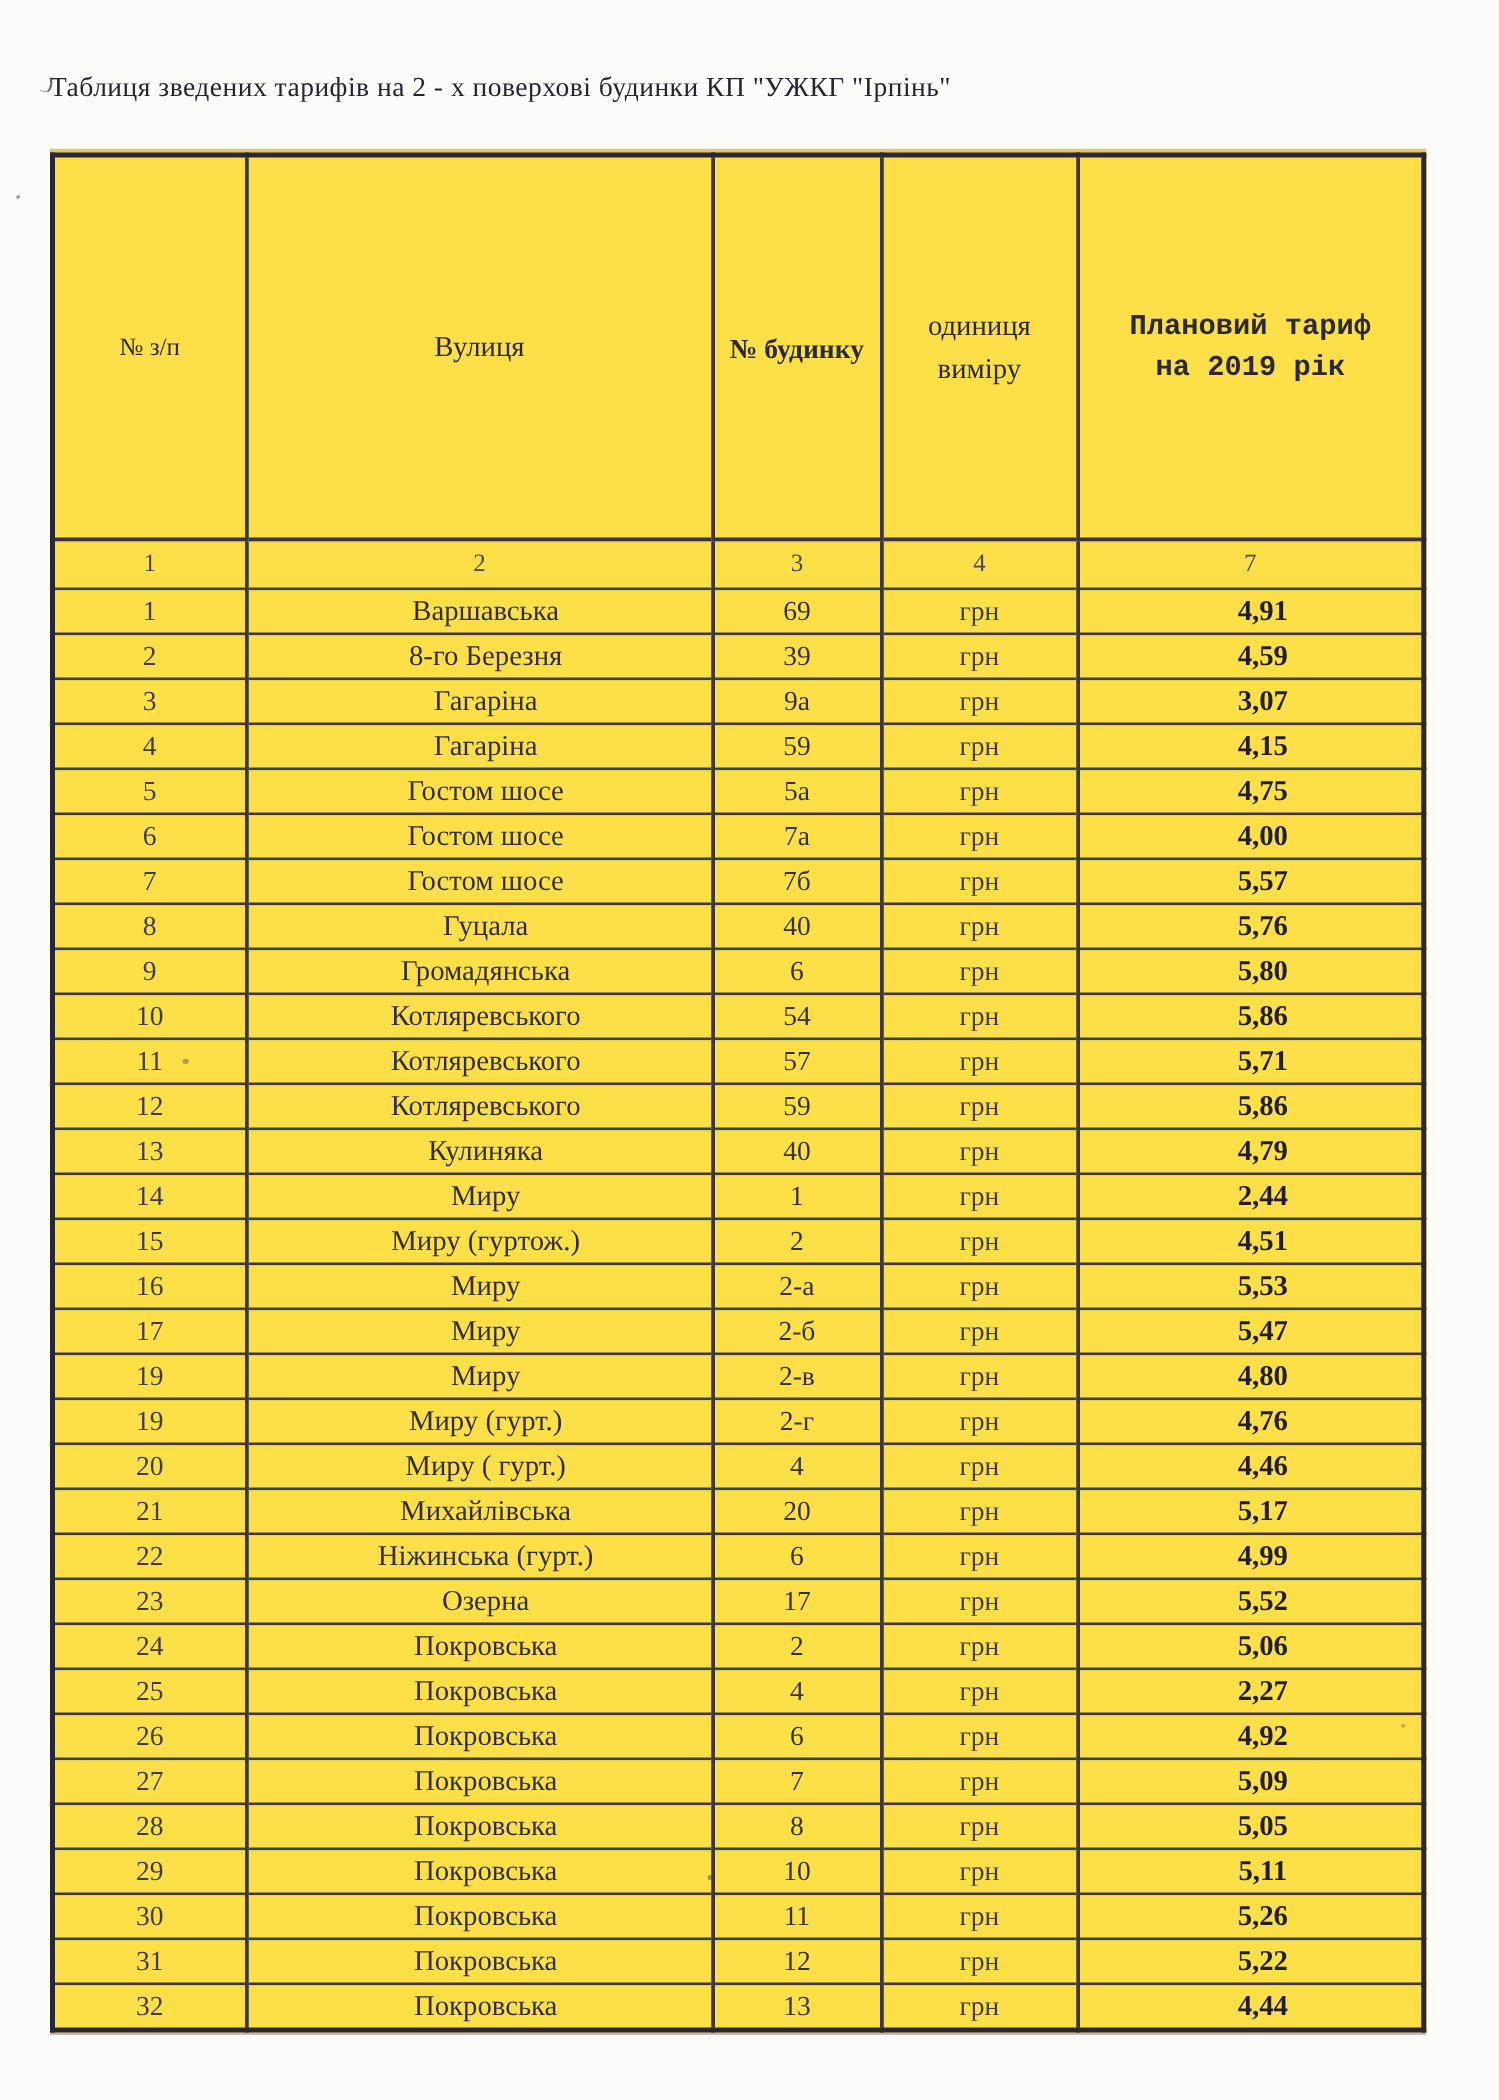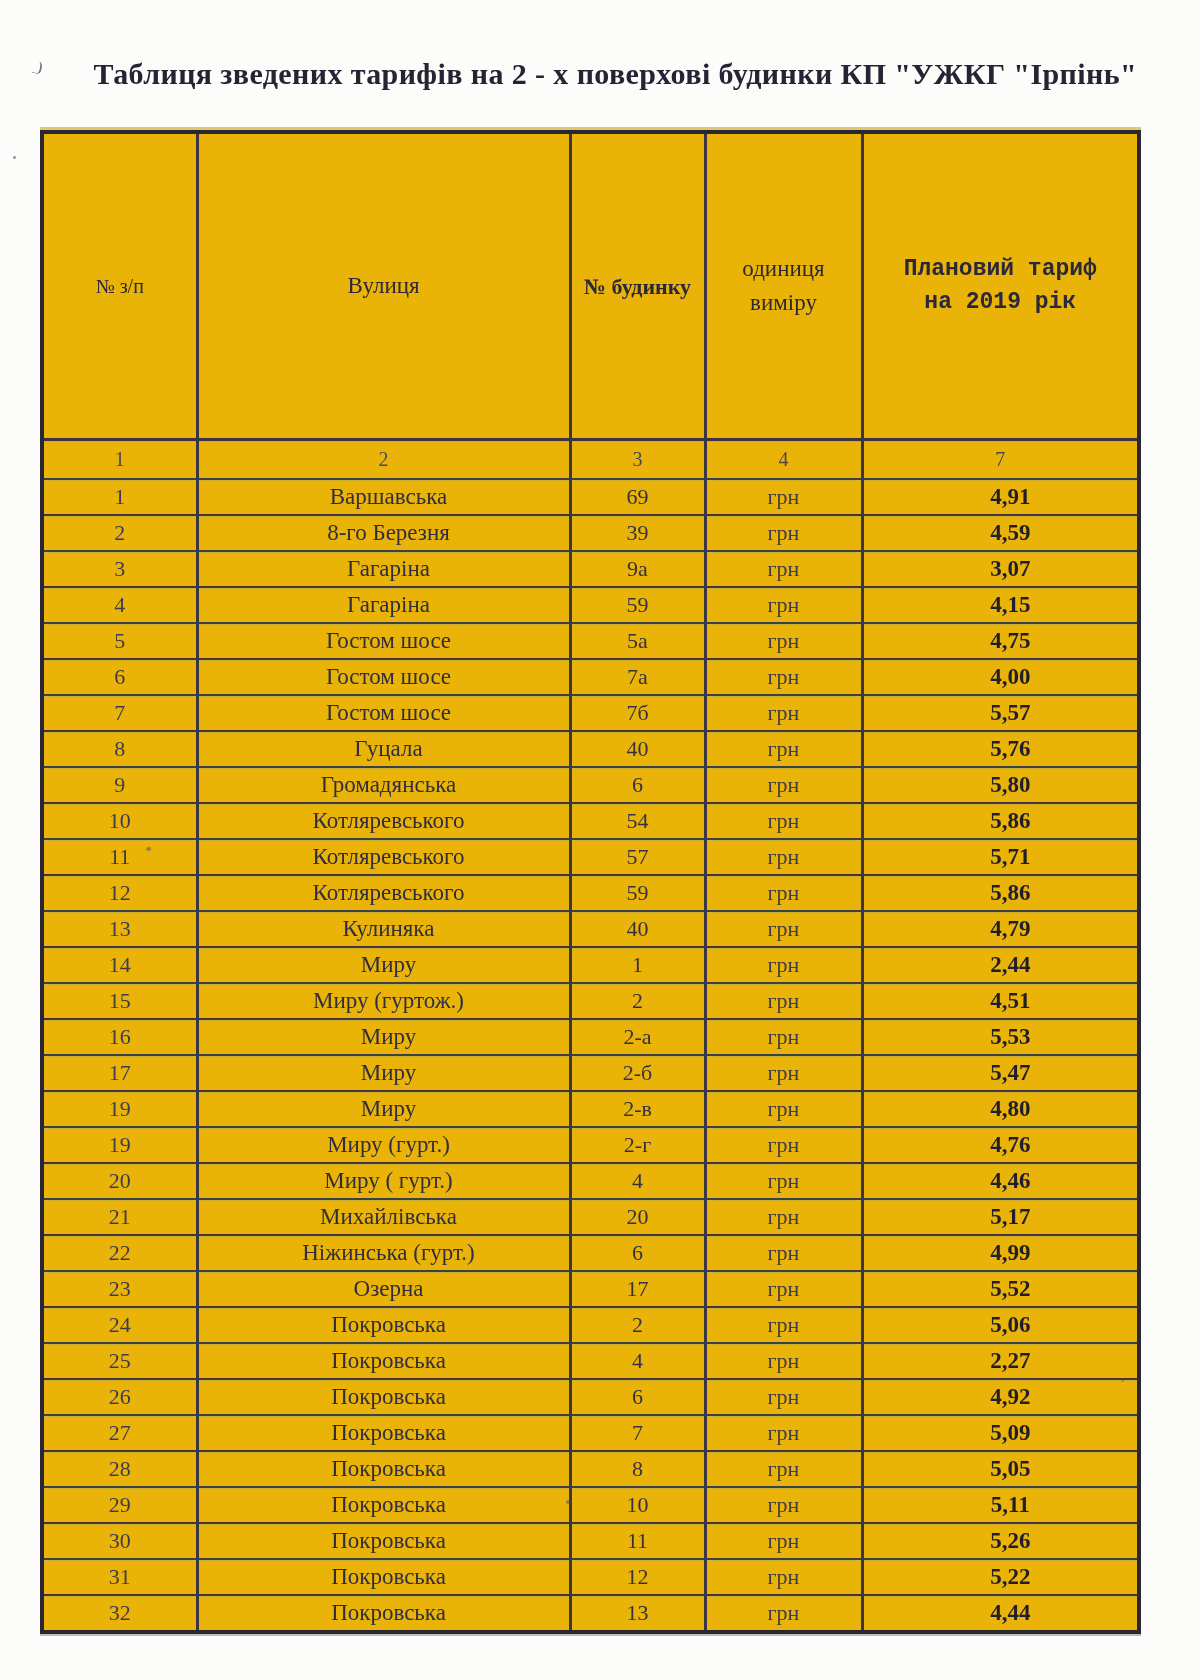--- a/index.html
+++ b/index.html
@@ -10,36 +10,36 @@
     color: #2e2c3a;
     overflow: hidden;
     position: relative;
   }
   .page { position: relative; width: 1199px; height: 1680px; }
 
   .doc-title {
     margin-top: 57px;
     width: 1097px;
     margin-left: 40px;
-    text-align: right;
-    font-weight: bold;
-    font-size: 30px;
+    text-align: left;
+    font-weight: normal;
+    font-size: 22px;
     letter-spacing: 0.4px;
     color: #262434;
     white-space: nowrap;
   }
 
   table.tariff-table {
     margin: 39px 0 0 40px;
     width: 1097px;
     border-collapse: collapse;
     table-layout: fixed;
     border: 4px solid #2b2731;
     box-shadow: 0 -3px 0 0 rgba(213,193,86,0.85), 0 2px 0 0 rgba(90,60,60,0.35);
-    background: #eab308;
+    background: #fde047;
   }
   col.c-num    { width: 155px; }
   col.c-street { width: 373px; }
   col.c-house  { width: 135px; }
   col.c-unit   { width: 157px; }
   col.c-tariff { width: 277px; }
 
   th, td {
     border-left: 3px solid #3a3743;
     border-top: 2px solid #45333d;

